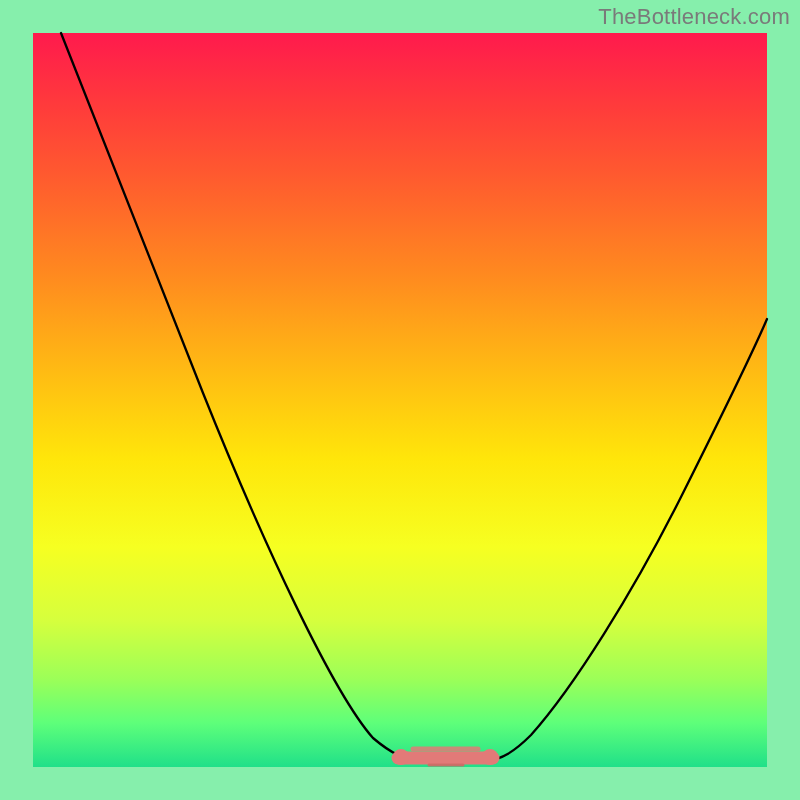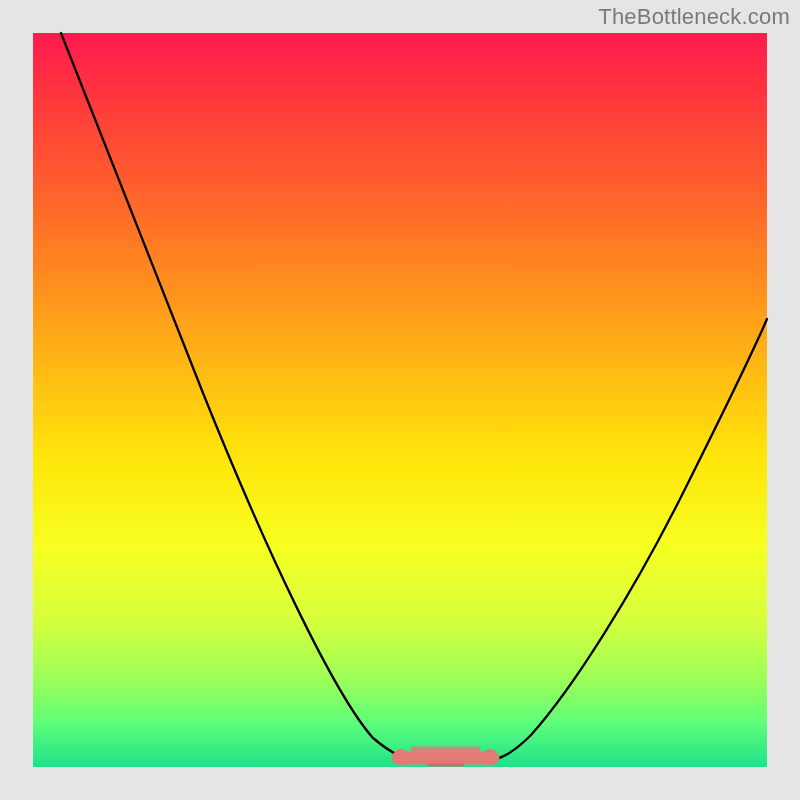--- a/index.html
+++ b/index.html
@@ -8,21 +8,21 @@
     width: 800px;
     height: 800px;
     background: #000;
     overflow: hidden;
     font-family: Arial, Helvetica, sans-serif;
   }
   .frame {
     position: relative;
     width: 800px;
     height: 800px;
-    background: #e5e5e5;
+    background: #86efac;
   }
   .plot-area {
     position: absolute;
     left: 33px;
     top: 33px;
     width: 734px;
     height: 734px;
     background: linear-gradient(to bottom,
       #ff1a4d 0%,
       #ff3b3b 10%,

